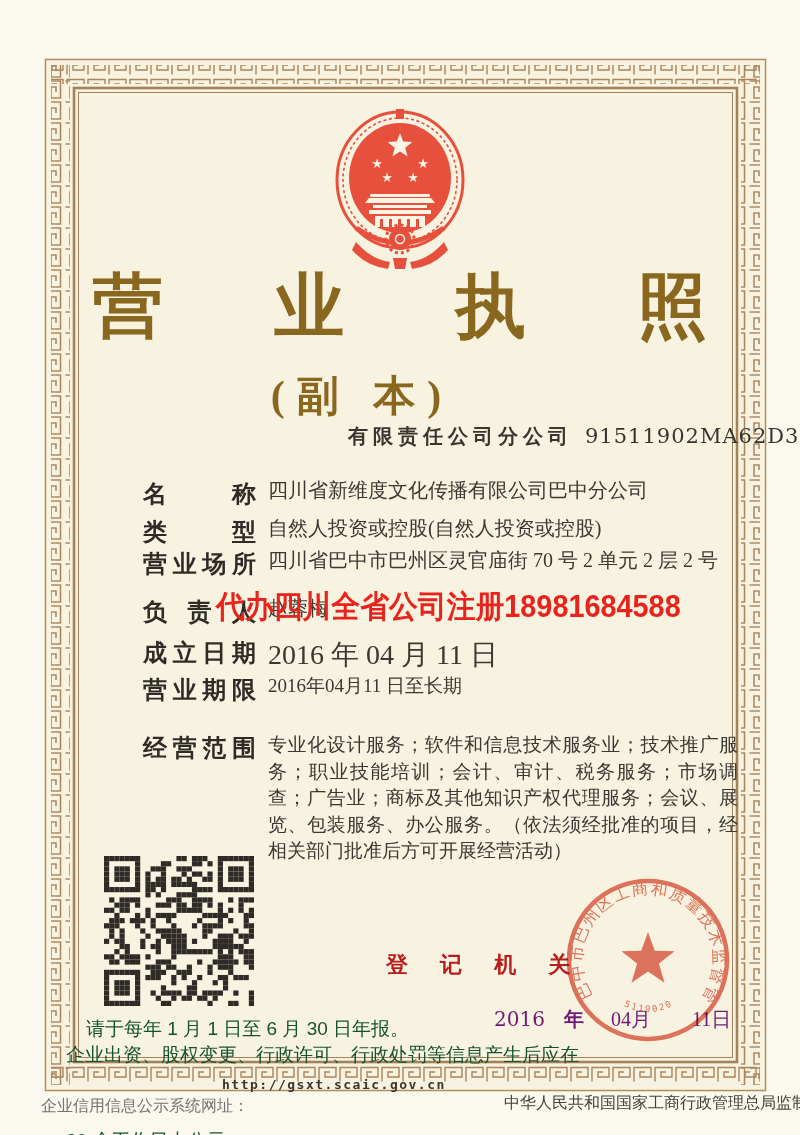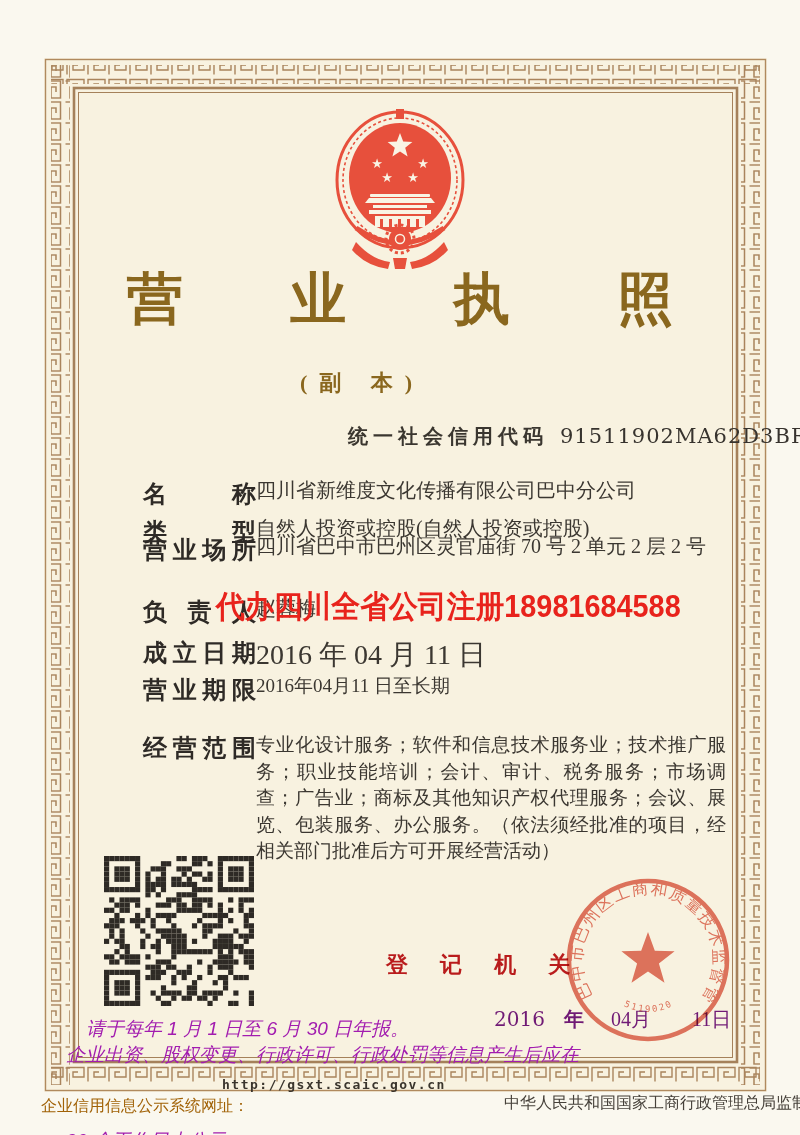--- a/index.html
+++ b/index.html
@@ -11,45 +11,45 @@
   }
   .abs{position:absolute;}
   
   #frame-svg{left:44px;top:58px;}
   
   #emblem-svg{left:332px;top:106px;}
   
   .lic-title{
     left:0;top:270px;width:800px;text-align:center;
     font-family:"Liberation Sans", sans-serif;
-    font-size:56px;font-weight:bold;color:#8a671e;
+    font-size:70px;font-weight:bold;color:#8a671e;
     letter-spacing:46px;padding-left:46px;box-sizing:border-box;
     line-height:1.05;white-space:nowrap;
   }
   .lic-subtitle{
     left:0;top:368px;width:712px;text-align:center;
-    font-size:22px;font-weight:600;color:#8a671e;
+    font-size:42px;font-weight:600;color:#8a671e;
     letter-spacing:12px;padding-left:12px;box-sizing:border-box;
   }
   .credit-row{left:348px;top:423px;white-space:nowrap;}
   .credit-label{font-size:20px;font-weight:bold;letter-spacing:5px;color:#3a362f;}
   .credit-code{font-size:21px;letter-spacing:1px;color:#37332e;font-family:"DejaVu Serif", serif;margin-left:8px;}
   
   .field-row{position:absolute;left:143px;width:600px;}
   .field-label{
     display:inline-block;width:113px;vertical-align:top;
     font-family:"Liberation Sans", sans-serif;font-weight:bold;
     font-size:24px;color:#2e2a26;
     text-align:justify;text-align-last:justify;
   }
   .field-value{
-    display:inline-block;margin-left:0;width:470px;vertical-align:top;
+    display:inline-block;margin-left:12px;width:470px;vertical-align:top;
     font-size:20px;color:#3b3731;line-height:1.25;
   }
-  .r1{top:478px}.r2{top:516px}.r3{top:534px}.r4{top:596px}
+  .r1{top:478px}.r2{top:516px}.r3{top:548px}.r4{top:596px}
   .r5{top:637px}.r6{top:674px}.r7{top:732px}
   .r5 .field-value{font-weight:400;font-size:28px;}
   .r6 .field-value{font-size:19px;}
   .r7 .field-value{font-size:19px;line-height:26.5px;text-align:justify;}
   
   .watermark{
     left:216px;top:586px;font-family:"Liberation Sans", sans-serif;
     font-size:31px;font-weight:bold;color:#e8231c;white-space:nowrap;
     transform:scaleX(.93);transform-origin:left top;z-index:9;
   }
@@ -58,29 +58,29 @@
   .reg-label{
     left:386px;top:950px;font-family:"Liberation Sans", sans-serif;
     font-size:22px;font-weight:600;letter-spacing:13px;color:#b91c1c;white-space:nowrap;
   }
   #seal-svg{left:548px;top:860px;opacity:.82;mix-blend-mode:multiply;z-index:8;}
   .date-row{left:494px;top:1006px;white-space:nowrap;font-size:20px;color:#701a75;z-index:4;}
   .date-row .dy{font-family:"DejaVu Serif", serif;}
   .date-row .du{margin-left:14px;font-family:"Liberation Sans", sans-serif;font-weight:600;}
   .date-row .dm{margin-left:22px;}
   .date-row .dd{margin-left:36px;}
-  .note{font-family:"Liberation Sans", sans-serif;font-weight:500;font-size:19px;color:#a21caf;white-space:nowrap;z-index:5;font-style:italic;}
+  .note{font-family:"Liberation Sans", sans-serif;font-weight:500;font-size:19px;color:#14532d;white-space:nowrap;z-index:5;}
   .note1{left:86px;top:1016px;}
   .note2{left:66px;top:1042px;}
   .note3{left:66px;top:1128px;}
   .url-line{
     left:222px;top:1077px;font-family:"DejaVu Sans Mono", monospace;
     font-size:13px;font-weight:bold;letter-spacing:1.5px;color:#3a352d;z-index:6;white-space:nowrap;
   }
-  .url-label{left:41px;top:1096px;font-size:16px;color:#a16207;white-space:nowrap;}
+  .url-label{left:41px;top:1096px;font-size:16px;color:#737373;white-space:nowrap;}
   .issuer{left:504px;top:1093px;font-family:"Liberation Sans", sans-serif;font-size:16px;font-weight:500;color:#46413a;white-space:nowrap;}
 </style>
 </head>
 <body>
 
 <svg id="frame-svg" class="abs" width="723" height="1034" viewBox="0 0 723 1034">
   <defs>
     <pattern id="gk" width="21" height="19" patternUnits="userSpaceOnUse">
       <path d="M2,16.5 V2.5 H19 V12 H8 V7 H13" fill="none" stroke="#a9845c" stroke-width="1.4"></path>
     </pattern>
@@ -131,21 +131,21 @@
   <circle cx="68" cy="133" r="11" fill="#e7503c"></circle>
   <circle cx="68" cy="133" r="4.5" fill="none" stroke="#f9f4e4" stroke-width="1.5"></circle>
   <path d="M24,136 q16,18 34,20 l-2,7 q-22,-3 -36,-19 z" fill="#e7503c"></path>
   <path d="M112,136 q-16,18 -34,20 l2,7 q22,-3 36,-19 z" fill="#e7503c"></path>
   <path d="M61,152 h14 l-2,11 h-10 z" fill="#e7503c"></path>
 </svg>
 
 <div class="abs lic-title">营 业 执 照</div>
 <div class="abs lic-subtitle">(副 本)</div>
 <div class="abs credit-row">
-  <span class="credit-label">统一社会信用代码</span>
+  <span class="credit-label">有限责任公司分公司</span>
   <span class="credit-code">91511902MA62D3BRXT</span>
 </div>
 
 <div class="field-row r1">
   <span class="field-label">名称</span><span class="field-value">四川省新维度文化传播有限公司巴中分公司</span>
 </div>
 <div class="field-row r2">
   <span class="field-label">类型</span><span class="field-value">自然人投资或控股(自然人投资或控股)</span>
 </div>
 <div class="field-row r3">

